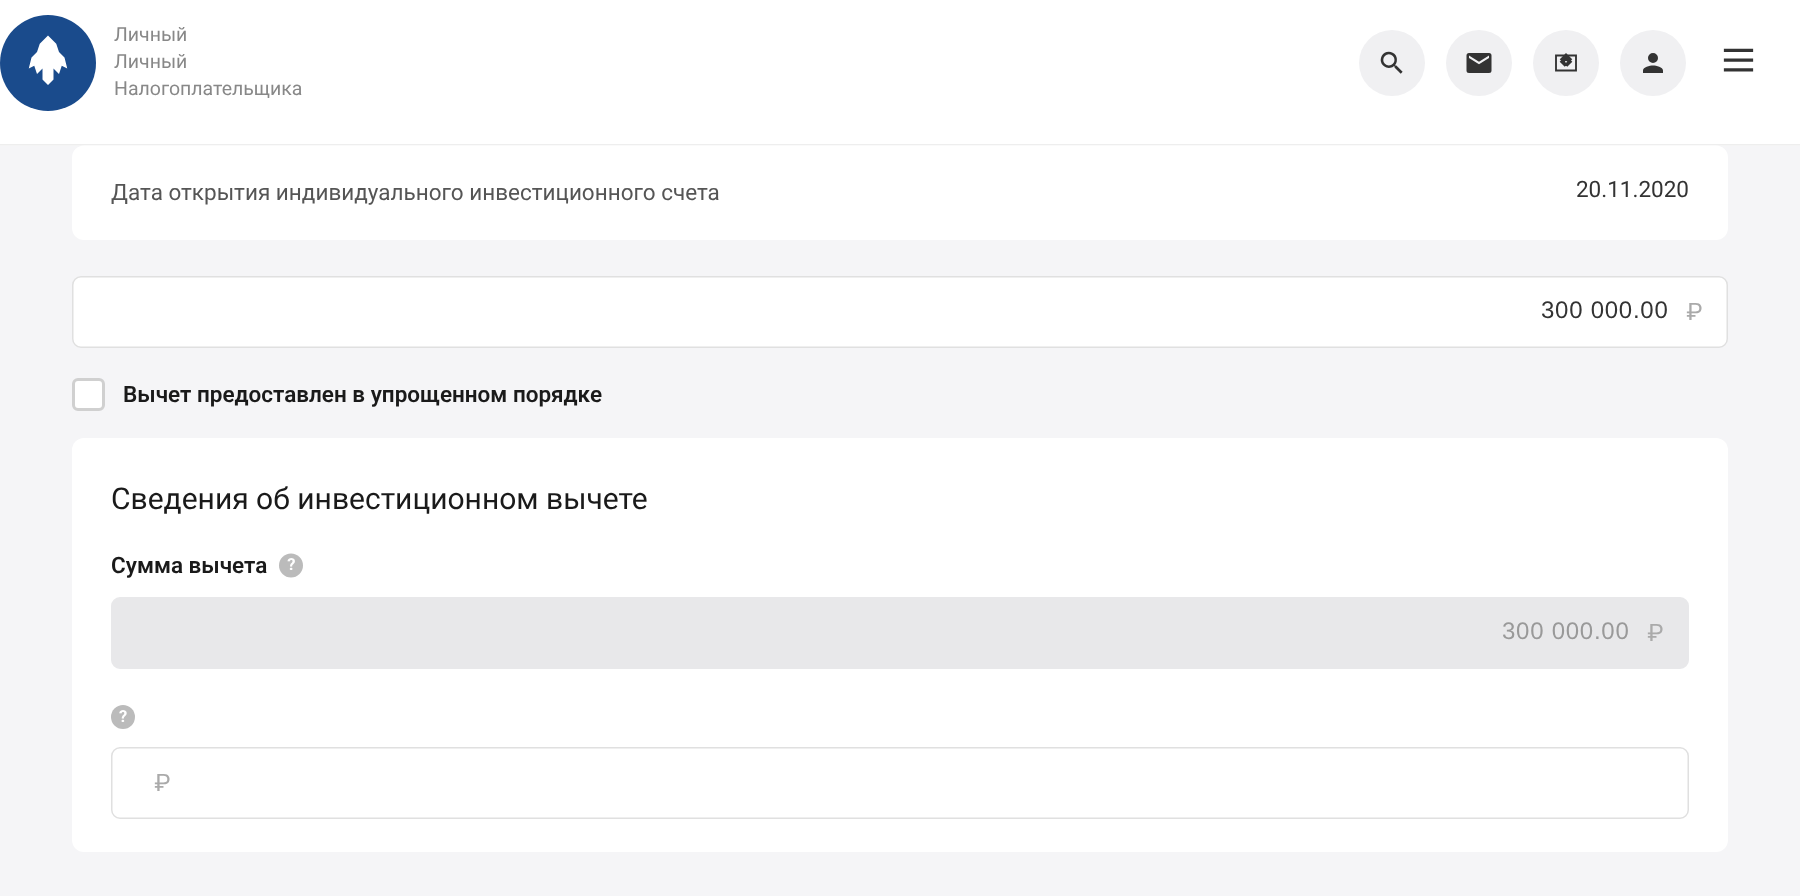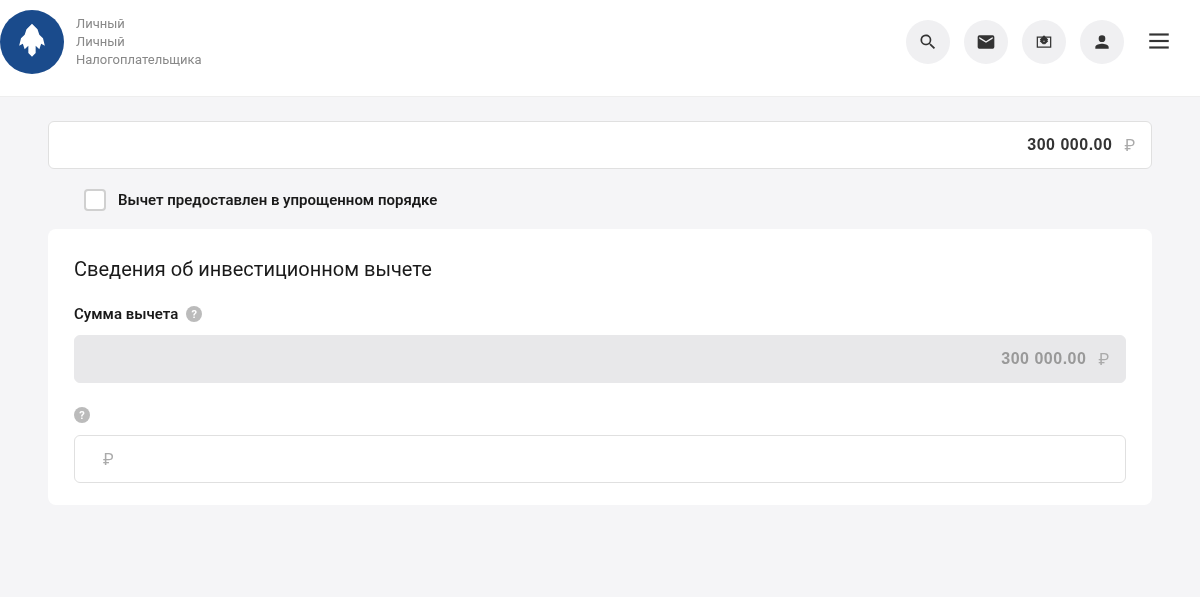--- a/index.html
+++ b/index.html
@@ -130,36 +130,34 @@
     }
     .input-field {
       border: none;
       outline: none;
       background: transparent;
       text-align: right;
       flex: 1;
       font-size: 16px;
       color: #333;
       letter-spacing: 0.5px;
-      font-weight: bold;
     }
     .input-wrap.readonly .input-field { color: #999; }
     .input-field::placeholder { color: #aaa; letter-spacing: 0.5px; }
     .currency {
       margin-left: 12px;
       color: #aaa;
       font-size: 16px;
     }
     .checkbox-row {
       display: flex;
       align-items: center;
       gap: 12px;
       margin-top: 20px;
       margin-bottom: 10px;
-      margin-left: 36px;
     }
     .checkbox {
       width: 22px;
       height: 22px;
       border: 2px solid #d0d0d0;
       border-radius: 4px;
       cursor: pointer;
       background: #fff;
     }
     .checkbox-label {
@@ -223,20 +221,26 @@
           <line x1="3" y1="6" x2="21" y2="6"></line>
           <line x1="3" y1="12" x2="21" y2="12"></line>
           <line x1="3" y1="18" x2="21" y2="18"></line>
         </svg>
     </div>
   </div>
 </header>
 
 <div class="content">
 
+  <div class="card">
+    <div class="row">
+      <div class="row-label">Дата открытия индивидуального инвестиционного счета</div>
+      <div class="row-value">20.11.2020</div>
+    </div>
+  </div>
 
   <div class="field-group">
     <div class="input-wrap">
       <input class="input-field" type="text" value="300 000.00" style="">
       <span class="currency">₽</span>
     </div>
   </div>
 
   <div class="checkbox-row">
     <div class="checkbox"></div>

